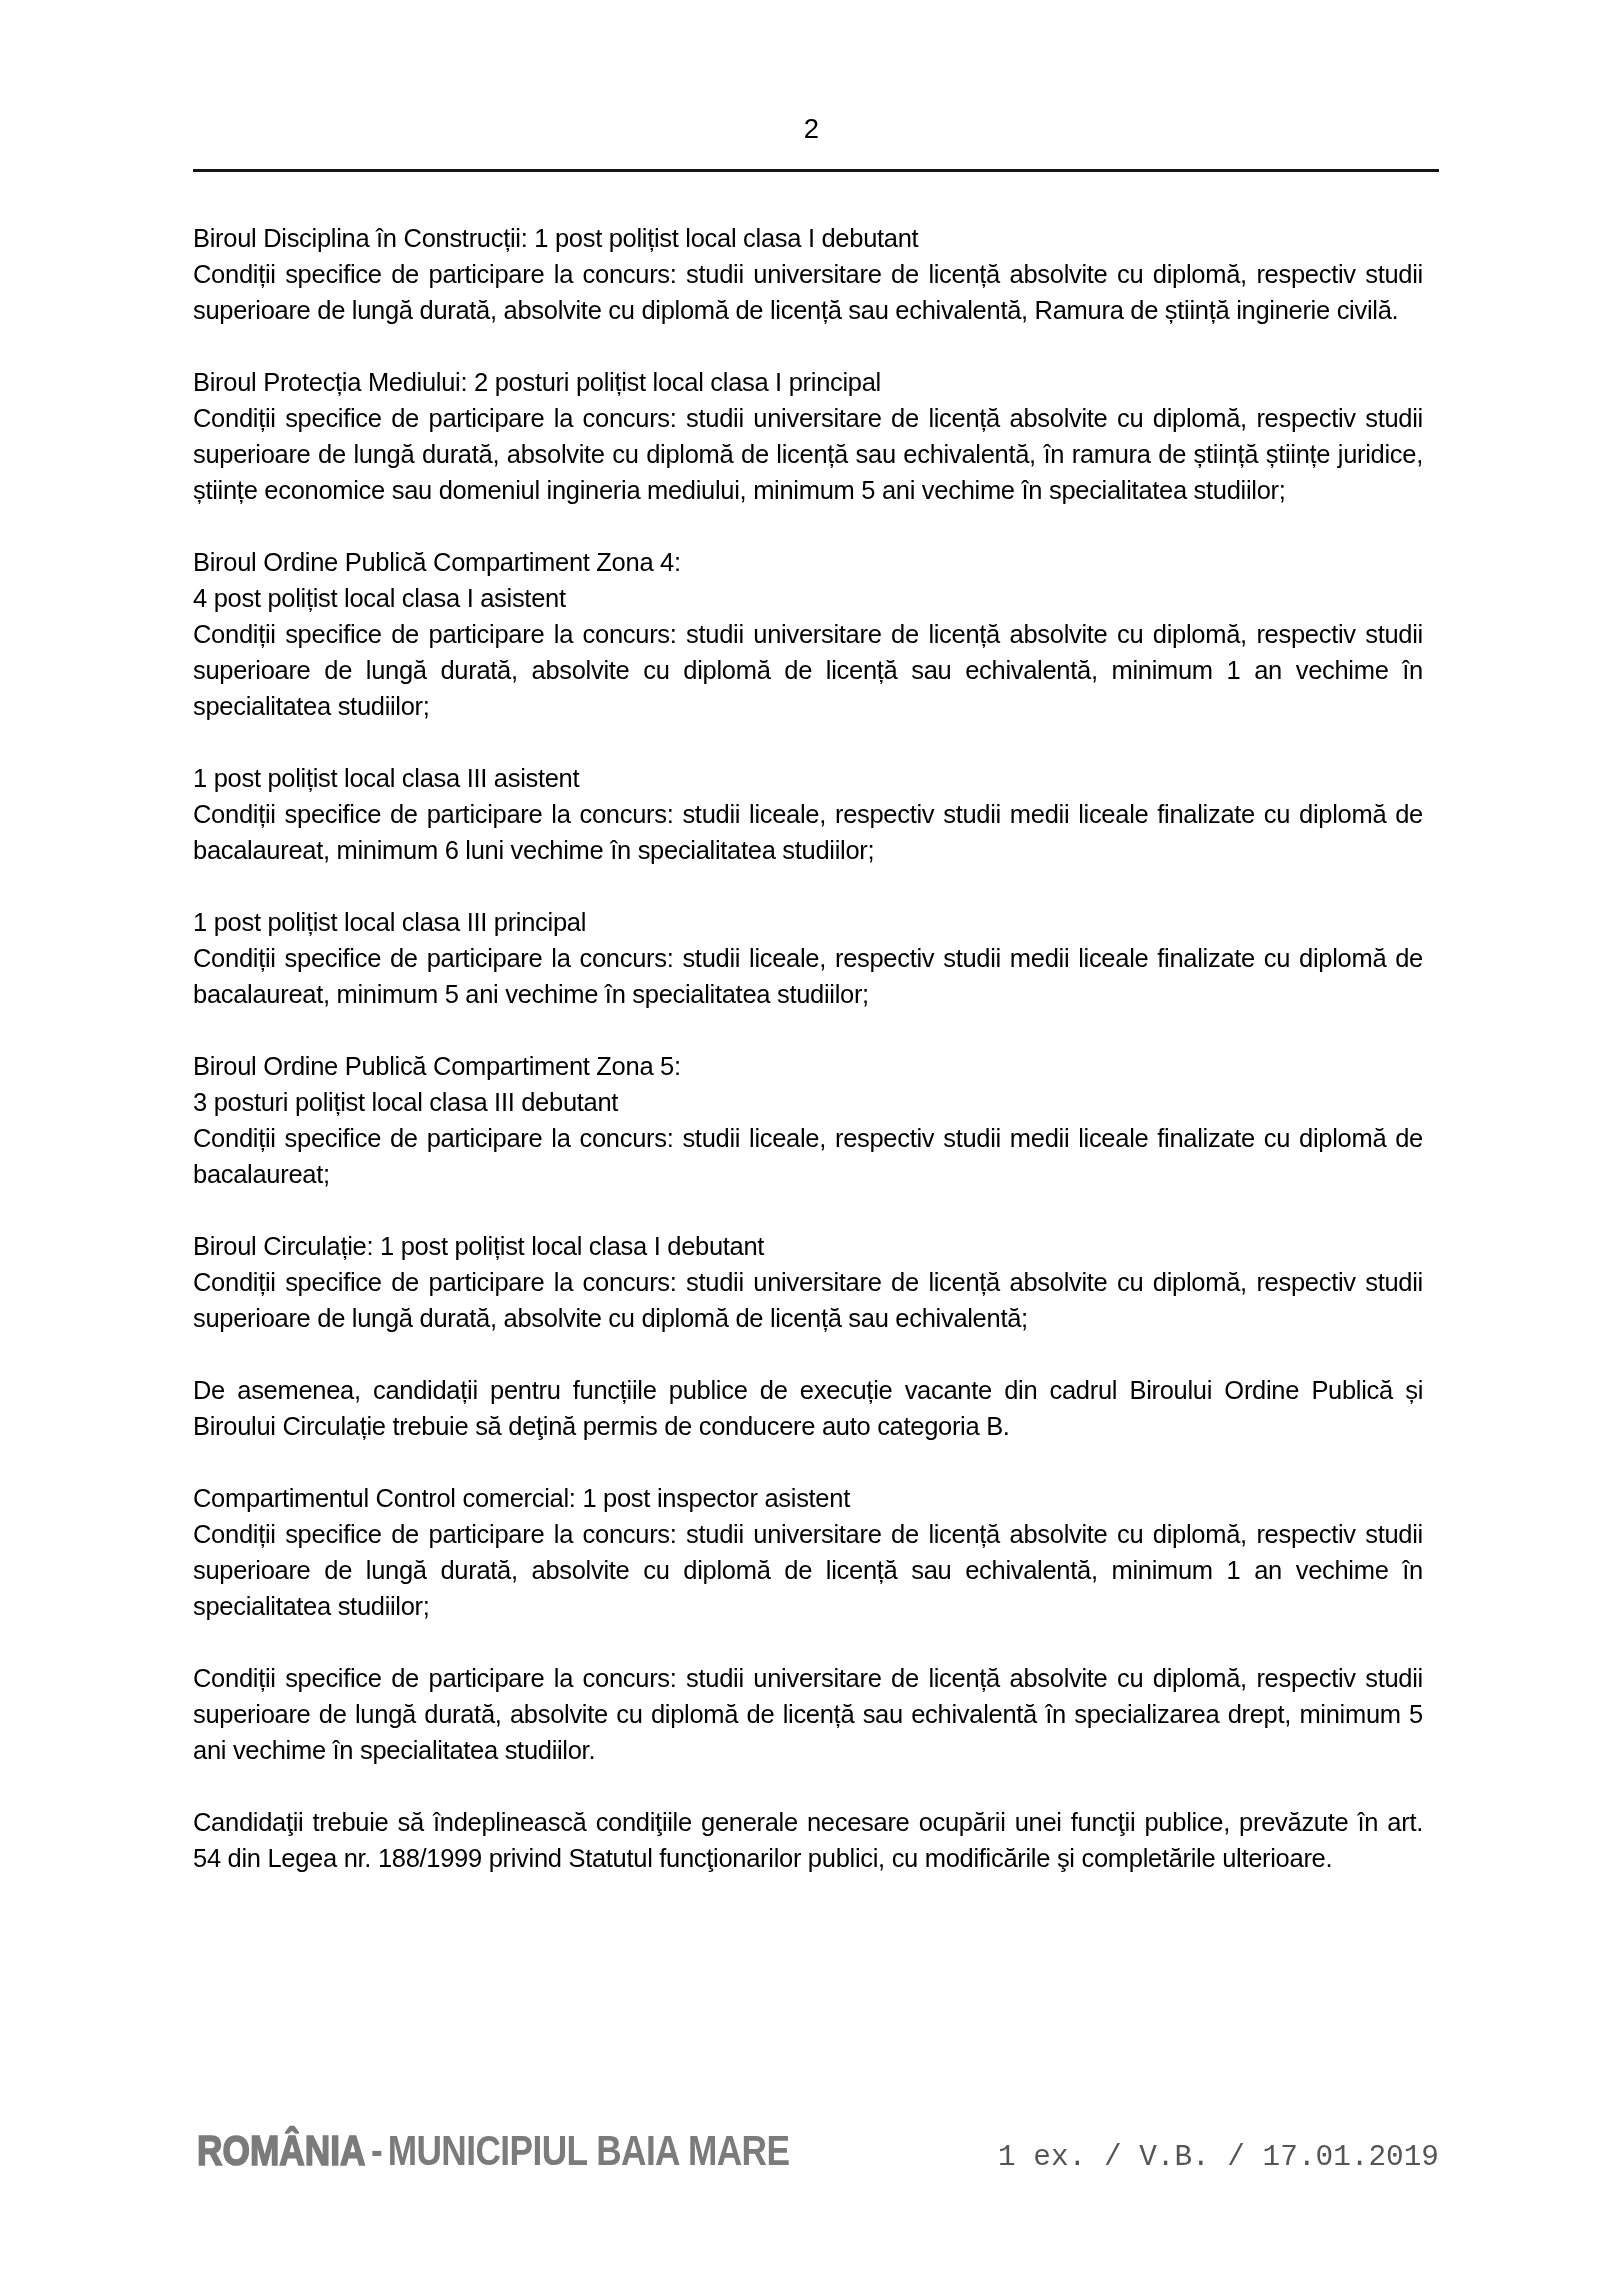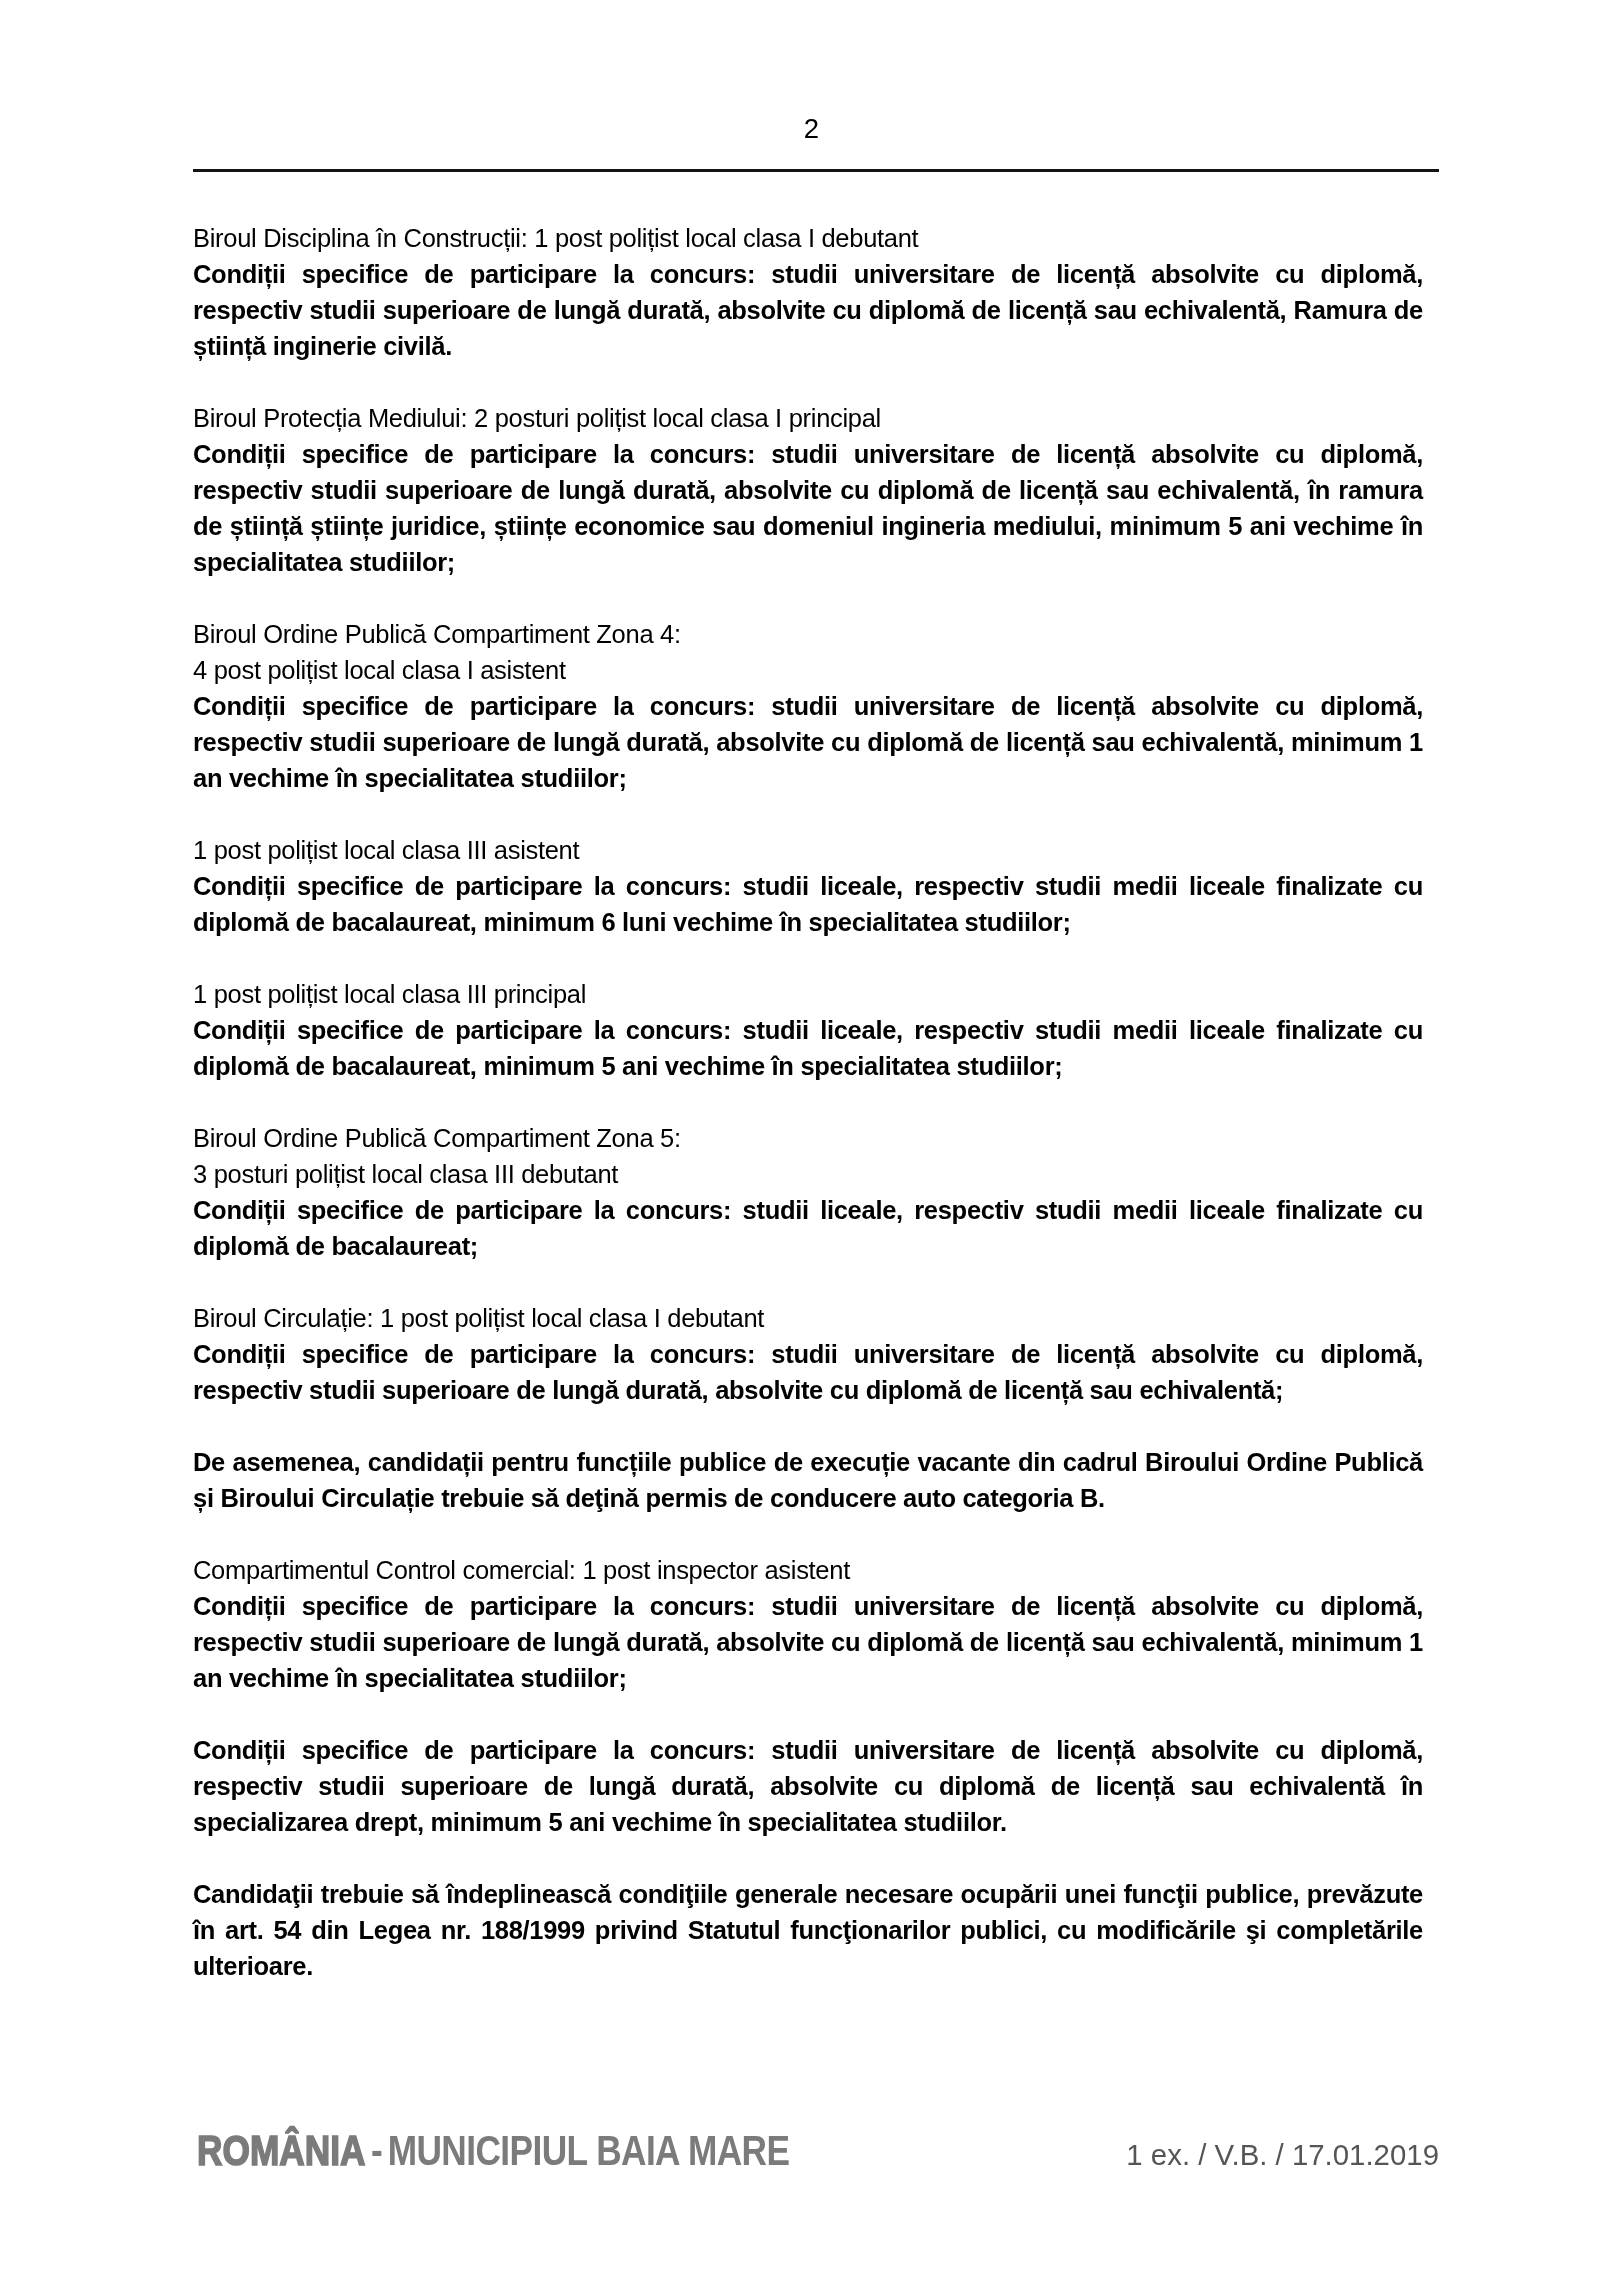--- a/index.html
+++ b/index.html
@@ -35,21 +35,20 @@
     letter-spacing: -0.3px;
   }
   .section {
     margin: 0 16px 36px 0;
   }
   .section p {
     margin: 0;
   }
   .section .body {
     text-align: justify;
-    font-weight: bold;
   }
   .doc-footer {
     position: absolute;
     left: 197px;
     right: 184px;
     top: 2127px;
     display: flex;
     justify-content: space-between;
     align-items: baseline;
     white-space: nowrap;
@@ -68,20 +67,21 @@
     letter-spacing: 0;
   }
   .footer-left .sep {
     margin: 0 6.5px;
   }
   .footer-right {
     color: #555555;
     font-size: 29.4px;
     line-height: 34px;
     letter-spacing: 0;
+    font-family: Liberation Mono, monospace;
   }
 </style>
 </head>
 <body>
 
 <div class="page">
 
   <div class="page-number">2</div>
 
   <div class="rule"></div>

